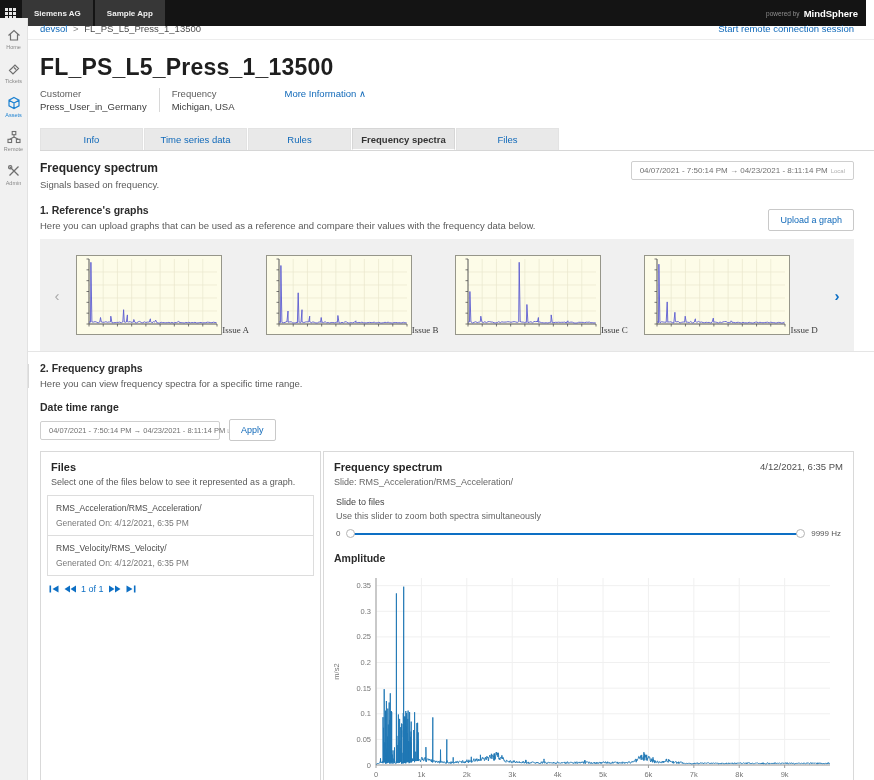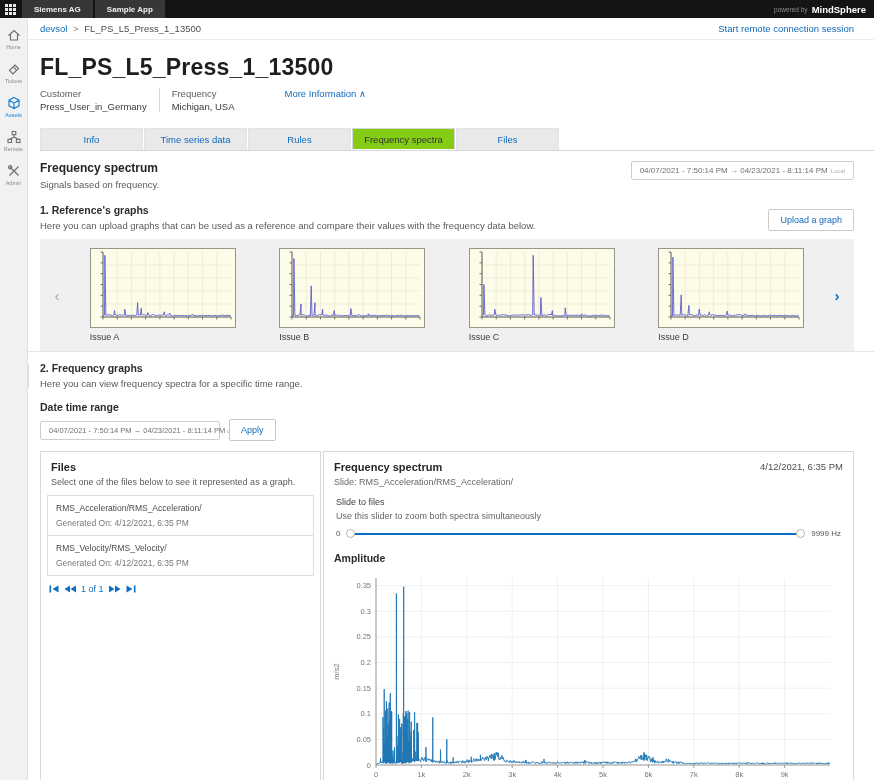--- a/index.html
+++ b/index.html
@@ -1,21 +1,21 @@
 <!DOCTYPE html>
 <html><head>
 <meta charset="utf-8">
 <style>
   * { box-sizing: border-box; margin: 0; padding: 0; }
   html,body { width:874px; height:780px; overflow:hidden; background:#fff;
     font-family:"Liberation Sans", sans-serif; color:#333; }
   .page { position:relative; width:874px; height:780px; }
 
   
-  .topbar { position:absolute; top:0; left:0; right:0; height:18px; background:#141414;
+  .topbar { position:absolute; top:0; left:0; right:8px; height:26px; background:#141414;
     display:flex; align-items:stretch; }
   .grid-icon { width:20px; display:flex; align-items:center; justify-content:center; cursor:pointer; }
   .grid-icon .g { display:grid; grid-template-columns:repeat(3,3px); grid-gap:1px; }
   .grid-icon .g i { width:3px; height:3px; background:#e8e8e8; }
   .topbar-tab { margin-left:2px; padding:0 12px; background:#373737; color:#f0f0f0;
     font-size:8px; font-weight:bold; display:flex; align-items:center; cursor:pointer; }
   .topbar-right { margin-left:auto; display:flex; align-items:center; padding-right:8px; gap:4px; }
   .powered-by { color:#8f8f8f; font-size:6.5px; }
   .brand { color:#fff; font-size:9.5px; font-weight:bold; }
 
@@ -43,22 +43,22 @@
   .info-field { padding-right:12px; margin-right:12px; border-right:1px solid #d8d8d8; }
   .info-field:last-of-type { border-right:none; }
   .info-field .flabel { font-size:9.5px; color:#5c5c5c; }
   .info-field .fvalue { font-size:9.5px; color:#3c3c3c; margin-top:2px; }
   .more-info { font-size:9.5px; color:#1069b9; margin-left:26px; cursor:pointer; white-space:nowrap; }
 
   .tabsrow { display:flex; margin:16px 0 0 12px; border-bottom:1px solid #d6d6d6;
     padding-right:38px; width:calc(100% - 12px); }
   .tab { width:103px; height:22px; line-height:21px; text-align:center; font-size:9.5px;
     background:#e9e9e9; color:#1069b9; margin-right:1px; cursor:pointer; border:1px solid #e3e3e3; border-bottom:none; }
-  .tab.active { background:#84cc16; color:#333; border:1px solid #d6d6d6; border-bottom:1px solid #fff;
-    margin-bottom:-1px; font-weight:normal; }
+  .tab.active { background:#e5e5e5; color:#333; border:1px solid #d6d6d6; border-bottom:1px solid #fff;
+    margin-bottom:-1px; font-weight:bold; }
 
   .content { padding:10px 20px 0 12px; }
   .sec-head-row { display:flex; justify-content:space-between; align-items:flex-start; }
   .sec-title { font-size:12px; font-weight:bold; color:#262626; }
   .sec-sub { font-size:9.5px; color:#5a5a5a; margin-top:4px; }
   .datebox { border:1px solid #cfcfcf; border-radius:2px; padding:4px 8px; font-size:8px;
     color:#707070; white-space:nowrap; cursor:pointer; background:#fff; }
   .datebox .loc { font-size:6px; color:#b0b0b0; margin-left:3px; }
 
   .ref-head-row { display:flex; justify-content:space-between; align-items:flex-end; margin-top:14px; }
@@ -66,21 +66,21 @@
   .ref-desc { font-size:9.5px; color:#5a5a5a; margin-top:4px; }
   .btn { border:1px solid #c9c9c9; border-radius:2px; background:#fff; color:#1069b9;
     font-size:9px; padding:5px 11px; cursor:pointer; font-family:inherit; }
 
   .carousel { margin-top:8px; background:#f0f0f0; height:112px; display:flex; align-items:center;
     padding:0 6px; }
   .chev { width:22px; text-align:center; font-size:15px; cursor:pointer; user-select:none; }
   .chev.left { color:#a9a9a9; }
   .chev.right { color:#0d6fc4; font-weight:bold; }
   .thumbs { flex:1; display:flex; justify-content:space-around; align-items:flex-start; }
-  .thumb { display:flex; flex-direction:column; align-items:flex-start; cursor:pointer; }
+  .thumb { display:flex; flex-direction:row; align-items:flex-end; cursor:pointer;font-family:Liberation Serif, serif; }
   .thumb svg { display:block; }
   .thumb .tlabel { font-size:9px; color:#3a3a3a; margin-top:4px; }
 
   .sec2 { position:relative; border-top:1px solid #e5e5e5; margin-top:0; padding:10px 20px 0 12px; }
   .expander { position:absolute; left:-12px; top:12px; width:13px; height:24px; background:#fafafa;
     border:1px solid #d9d9d9; border-left:none; display:flex; align-items:center; justify-content:center;
     font-size:9px; color:#777; cursor:pointer; }
   .dt-label { font-size:10.5px; font-weight:bold; color:#2c2c2c; margin-top:12px; }
   .dt-row { display:flex; align-items:center; margin-top:6px; gap:9px; }
   .dt-input { border:1px solid #cfcfcf; border-radius:2px; padding:4px 8px; font-size:7.5px;

